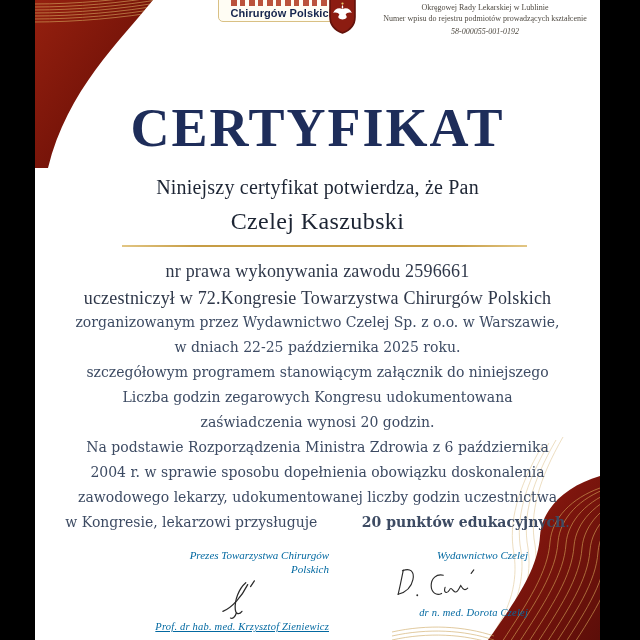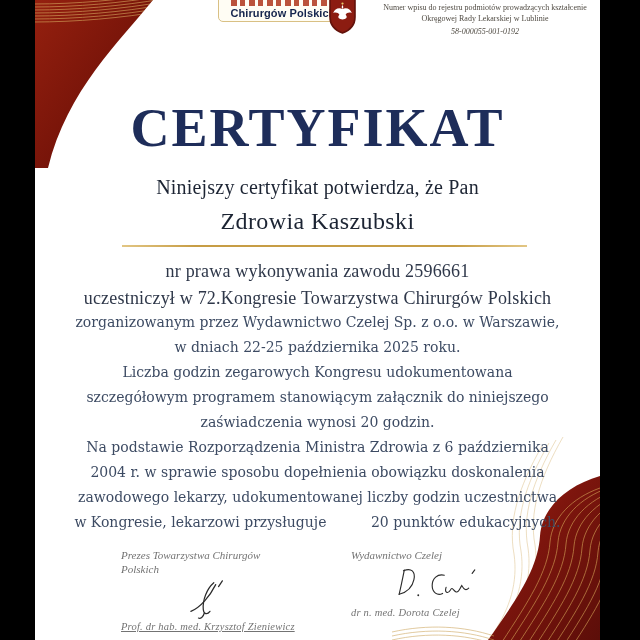--- a/index.html
+++ b/index.html
@@ -34,26 +34,26 @@
   .recipient{position:absolute;top:206px;left:0;width:100%;text-align:center;
              font-size:24px;line-height:31px;color:#1c2433;letter-spacing:0.4px;}
   .divider{position:absolute;top:245px;left:87px;width:405px;height:2px;
            background:linear-gradient(90deg,#e2c684,#c79d45 18%,#c79d45 82%,#e2c684);}
 
   
   .para-a{position:absolute;top:258px;left:0;width:100%;text-align:center;
           font-size:18px;line-height:27px;color:#2e3749;letter-spacing:0.2px;}
   .para-b{position:absolute;top:310px;left:0;width:100%;text-align:center;
           font-family:"DejaVu Serif",serif;font-size:14px;line-height:25px;color:#3d4b63;}
-  .para-b b{font-weight:400;margin-left:40px;}
+  .para-b b{font-weight:700;margin-left:40px;}
 
   
-  .sig{position:absolute;top:548px;text-align:left;color:#737373;}
+  .sig{position:absolute;top:548px;text-align:right;color:#0369a1;margin-left:32px;}
   .sig-left{left:86px;width:176px;}
-  .sig-right{left:316px;width:178px;}
+  .sig-right{left:283px;width:178px;}
   .sig-role{font-style:italic;font-size:11px;line-height:14px;}
   .sig-name{font-style:italic;font-size:10.5px;line-height:14px;letter-spacing:0.2px;}
   .sig-scribble{display:block;margin:1px auto 0;}
   .sig-left .sig-name{margin-top:1px;text-decoration:underline;}
   .sig-right .sig-name{margin-top:3px;}
 </style>
 </head>
 <body>
 
 <div id="stage">
@@ -123,39 +123,39 @@
       <div class="logo-redline"></div>
       <div class="logo-text">Chirurgów Polskich</div>
     </div>
     <svg class="shield" width="27" height="37" viewBox="0 0 27 37">
       <path d="M1,1 H26 V19 C26,28 20.5,32.5 13.5,35 C6.5,32.5 1,28 1,19 Z" fill="#8c1c11" stroke="#63120b" stroke-width="1.6"></path>
       <path d="M13.5,7 c-1.2,1.8 -1,3 0.3,4.2 c-3.8,-2.2 -8.2,-0.6 -9.6,3.8 c2.8,-1 5.2,-0.2 6.2,1.8 c-1.8,1.6 -1.4,3.6 0.8,4.2 l2.3,0.6 l2.3,-0.6 c2.2,-0.6 2.6,-2.6 0.8,-4.2 c1,-2 3.4,-2.8 6.2,-1.8 c-1.4,-4.4 -5.8,-6 -9.6,-3.8 c1.3,-1.2 1.5,-2.4 0.3,-4.2 z" fill="#ffffff"></path>
       <circle cx="13.5" cy="5.6" r="1.1" fill="#e8c96a"></circle>
     </svg>
 
     <div class="registry">
+      <div>Okręgowej Rady Lekarskiej w Lublinie</div>
       <div>Numer wpisu do rejestru podmiotów prowadzących kształcenie</div>
-      <div>Okręgowej Rady Lekarskiej w Lublinie</div>
       <div class="reg-num">58-000055-001-0192</div>
     </div>
 
     <div class="title">CERTYFIKAT</div>
     <div class="subtitle">Niniejszy certyfikat potwierdza, że Pan</div>
-    <div class="recipient">Zdrowia Kaszubski</div>
+    <div class="recipient">Czelej Kaszubski</div>
     <div class="divider"></div>
 
     <div class="para-a">
       <div>nr prawa wykonywania zawodu 2596661</div>
       <div>uczestniczył w 72.Kongresie Towarzystwa Chirurgów Polskich</div>
     </div>
     <div class="para-b">
       <div>zorganizowanym przez Wydawnictwo Czelej Sp. z o.o. w Warszawie,</div>
       <div>w dniach 22-25 października 2025 roku.</div>
+      <div>szczegółowym programem stanowiącym załącznik do niniejszego</div>
       <div>Liczba godzin zegarowych Kongresu udokumentowana</div>
-      <div>szczegółowym programem stanowiącym załącznik do niniejszego</div>
       <div>zaświadczenia wynosi 20 godzin.</div>
       <div>Na podstawie Rozporządzenia Ministra Zdrowia z 6 października</div>
       <div>2004 r. w sprawie sposobu dopełnienia obowiązku doskonalenia</div>
       <div>zawodowego lekarzy, udokumentowanej liczby godzin uczestnictwa</div>
       <div><span>w Kongresie, lekarzowi przysługuje </span><b>20 punktów edukacyjnych</b><span>.</span></div>
     </div>
 
     <div class="sig sig-left">
       <div class="sig-role">Prezes Towarzystwa Chirurgów Polskich</div>
       <svg class="sig-scribble" width="70" height="42" viewBox="0 0 70 44" fill="none" stroke="#2b2b2b" stroke-width="1.3" stroke-linecap="round">

